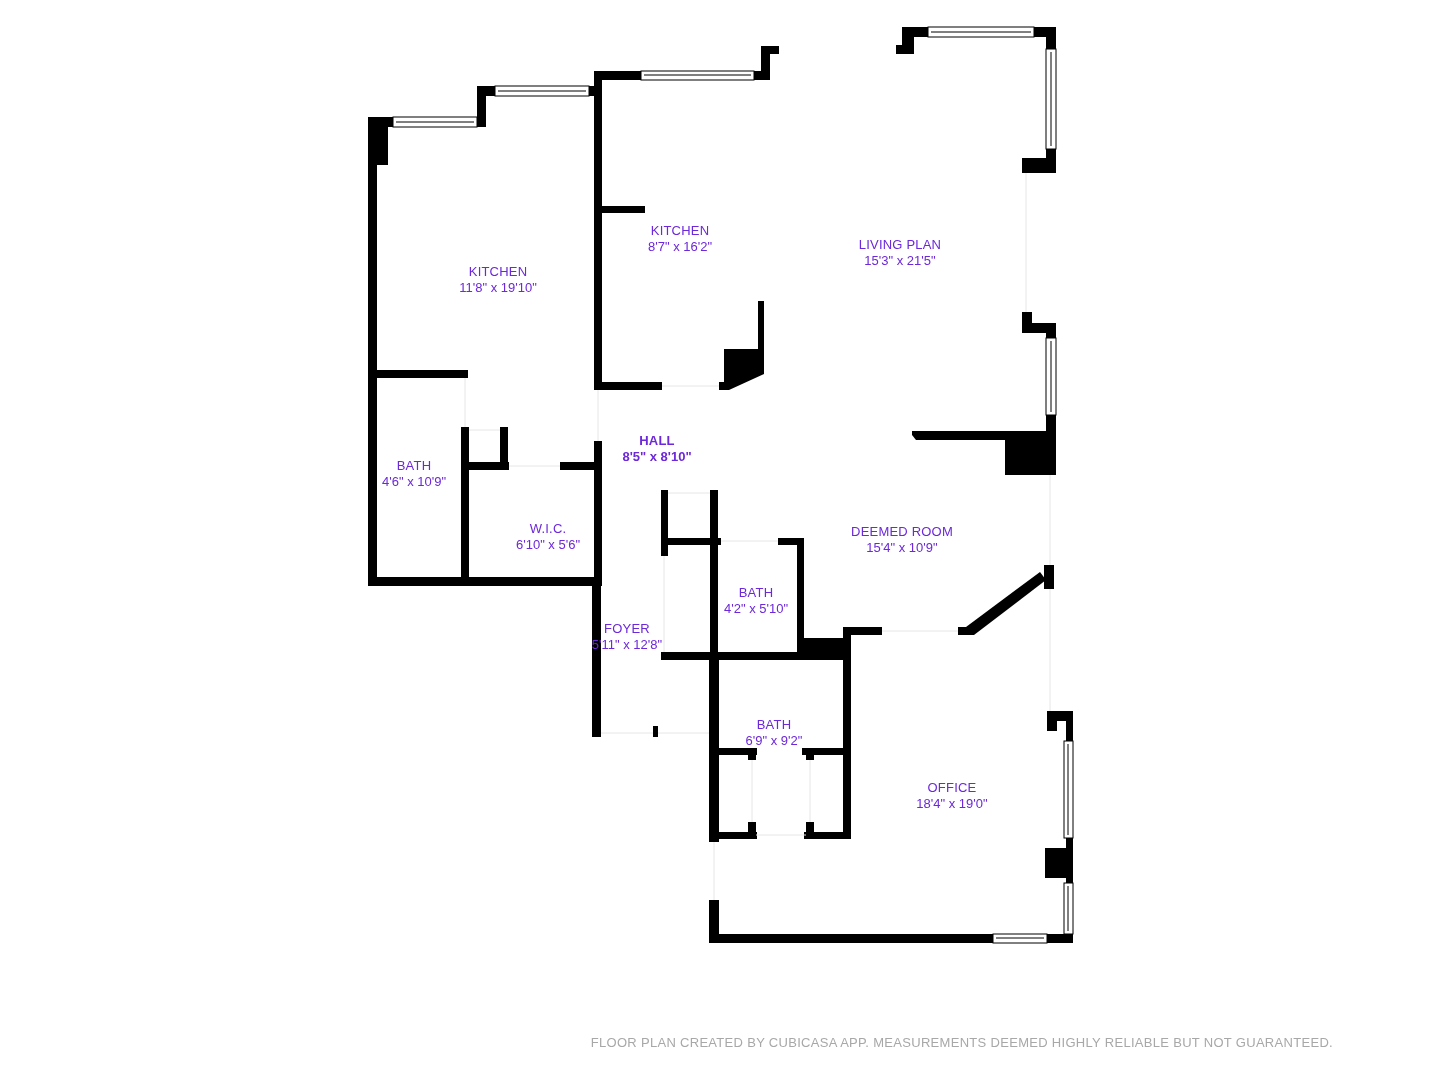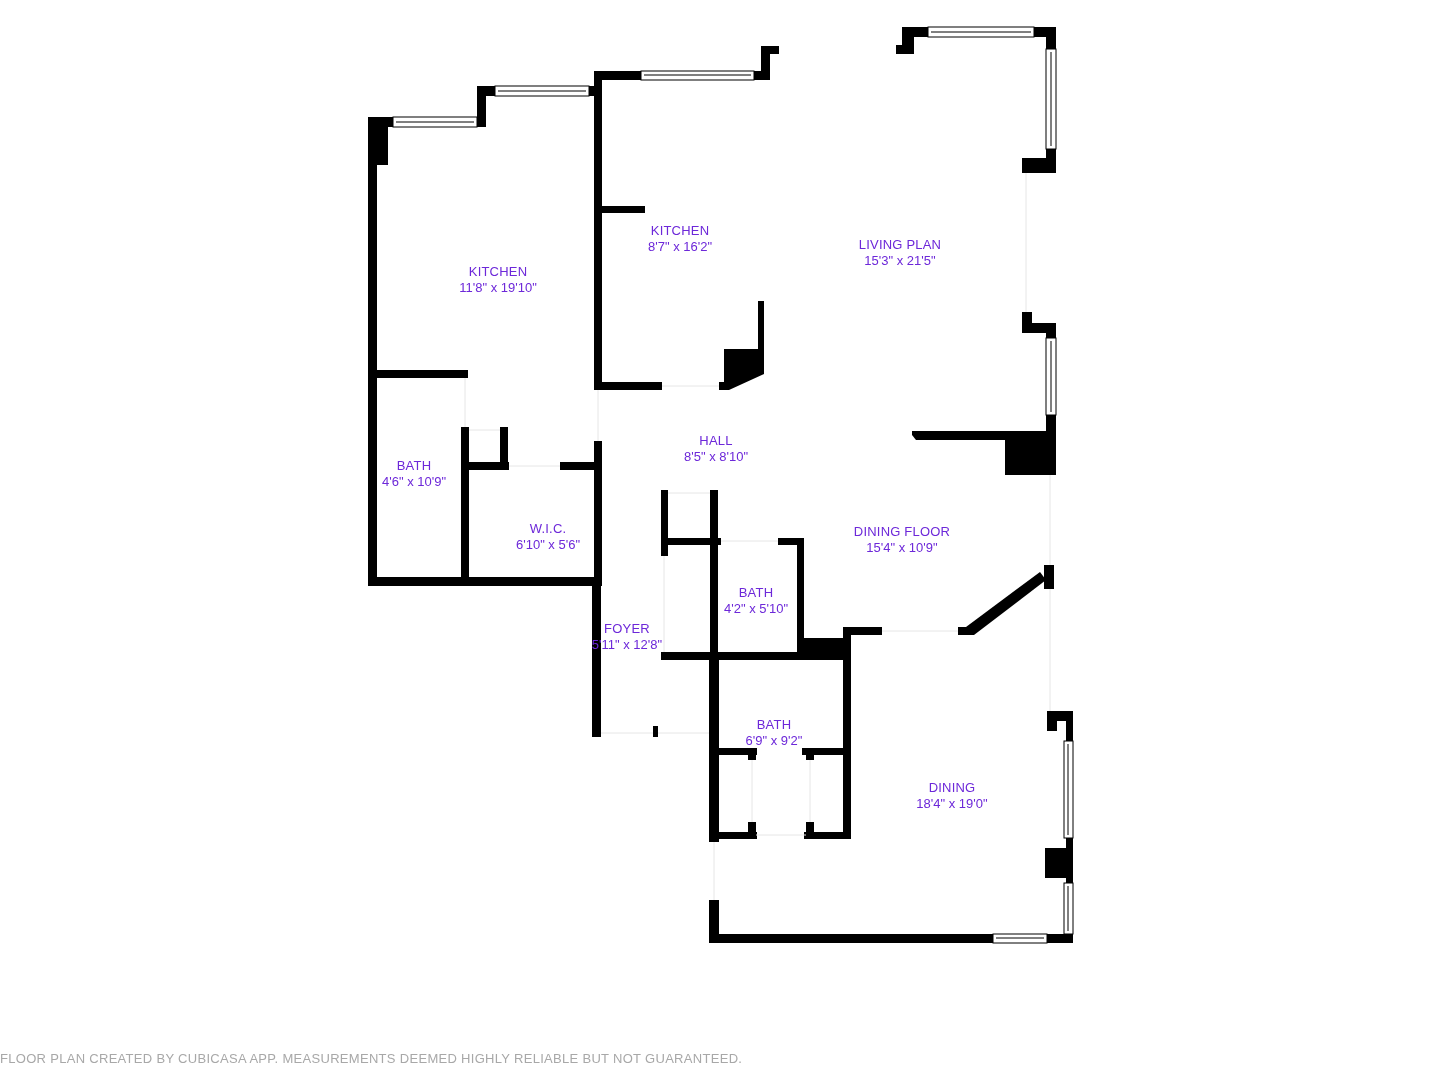--- a/index.html
+++ b/index.html
@@ -1,21 +1,21 @@
 <!DOCTYPE html>
 <html><head>
   <meta charset="utf-8">
   <style>
     html, body { margin: 0; padding: 0; background: #ffffff; }
     body { width: 1440px; height: 1080px; position: relative; overflow: hidden; font-family: "Liberation Sans", sans-serif; }
     #plan { position: absolute; left: 0; top: 0; width: 1440px; height: 1080px; }
     .room-label { position: absolute; transform: translate(-50%, 0); text-align: center; color: #6d28d9; font-size: 13px; line-height: 16px; white-space: nowrap; }
     .room-label .name { display: block; letter-spacing: 0.2px; }
     .room-label .dims { display: block; }
-    .footer { position: absolute; left: 0; width: 1333px; top: 1035px; text-align: left; color: #a8a8a8; font-size: 13px; letter-spacing: 0.3px; margin-top: 16px; }
+    .footer { position: absolute; left: 0; width: 1333px; top: 1035px; text-align: right; color: #a8a8a8; font-size: 13px; letter-spacing: 0.3px; }
   </style>
 </head>
 <body>
 
 <svg id="plan" viewBox="0 0 1440 1080" xmlns="http://www.w3.org/2000/svg">
   <g fill="#000">
 
     <rect x="368" y="117" width="9" height="469"></rect>
     <rect x="368" y="117" width="20" height="48"></rect>
 
@@ -151,46 +151,46 @@
   <span class="dims">11'8" x 19'10"</span>
 </div>
 <div class="room-label" style="left:680px; top:223px;">
   <span class="name">KITCHEN</span>
   <span class="dims">8'7" x 16'2"</span>
 </div>
 <div class="room-label" style="left:900px; top:237px;">
   <span class="name">LIVING PLAN</span>
   <span class="dims">15'3" x 21'5"</span>
 </div>
-<div class="room-label" style="left:716px; top:433px;">
+<div class="room-label" style="left:657px; top:433px;font-weight:bold;">
   <span class="name">HALL</span>
   <span class="dims">8'5" x 8'10"</span>
 </div>
 <div class="room-label" style="left:414px; top:458px;">
   <span class="name">BATH</span>
   <span class="dims">4'6" x 10'9"</span>
 </div>
 <div class="room-label" style="left:548px; top:521px;">
   <span class="name">W.I.C.</span>
   <span class="dims">6'10" x 5'6"</span>
 </div>
 <div class="room-label" style="left:902px; top:524px;">
-  <span class="name">DINING FLOOR</span>
+  <span class="name">DEEMED ROOM</span>
   <span class="dims">15'4" x 10'9"</span>
 </div>
 <div class="room-label" style="left:756px; top:585px;">
   <span class="name">BATH</span>
   <span class="dims">4'2" x 5'10"</span>
 </div>
 <div class="room-label" style="left:627px; top:621px;text-align:center;">
   <span class="name">FOYER</span>
   <span class="dims">5'11" x 12'8"</span>
 </div>
 <div class="room-label" style="left:774px; top:717px;">
   <span class="name">BATH</span>
   <span class="dims">6'9" x 9'2"</span>
 </div>
 <div class="room-label" style="left:952px; top:780px;">
-  <span class="name">DINING</span>
+  <span class="name">OFFICE</span>
   <span class="dims">18'4" x 19'0"</span>
 </div>
 
 <div class="footer">FLOOR PLAN CREATED BY CUBICASA APP. MEASUREMENTS DEEMED HIGHLY RELIABLE BUT NOT GUARANTEED.</div>
 
 </body></html>

